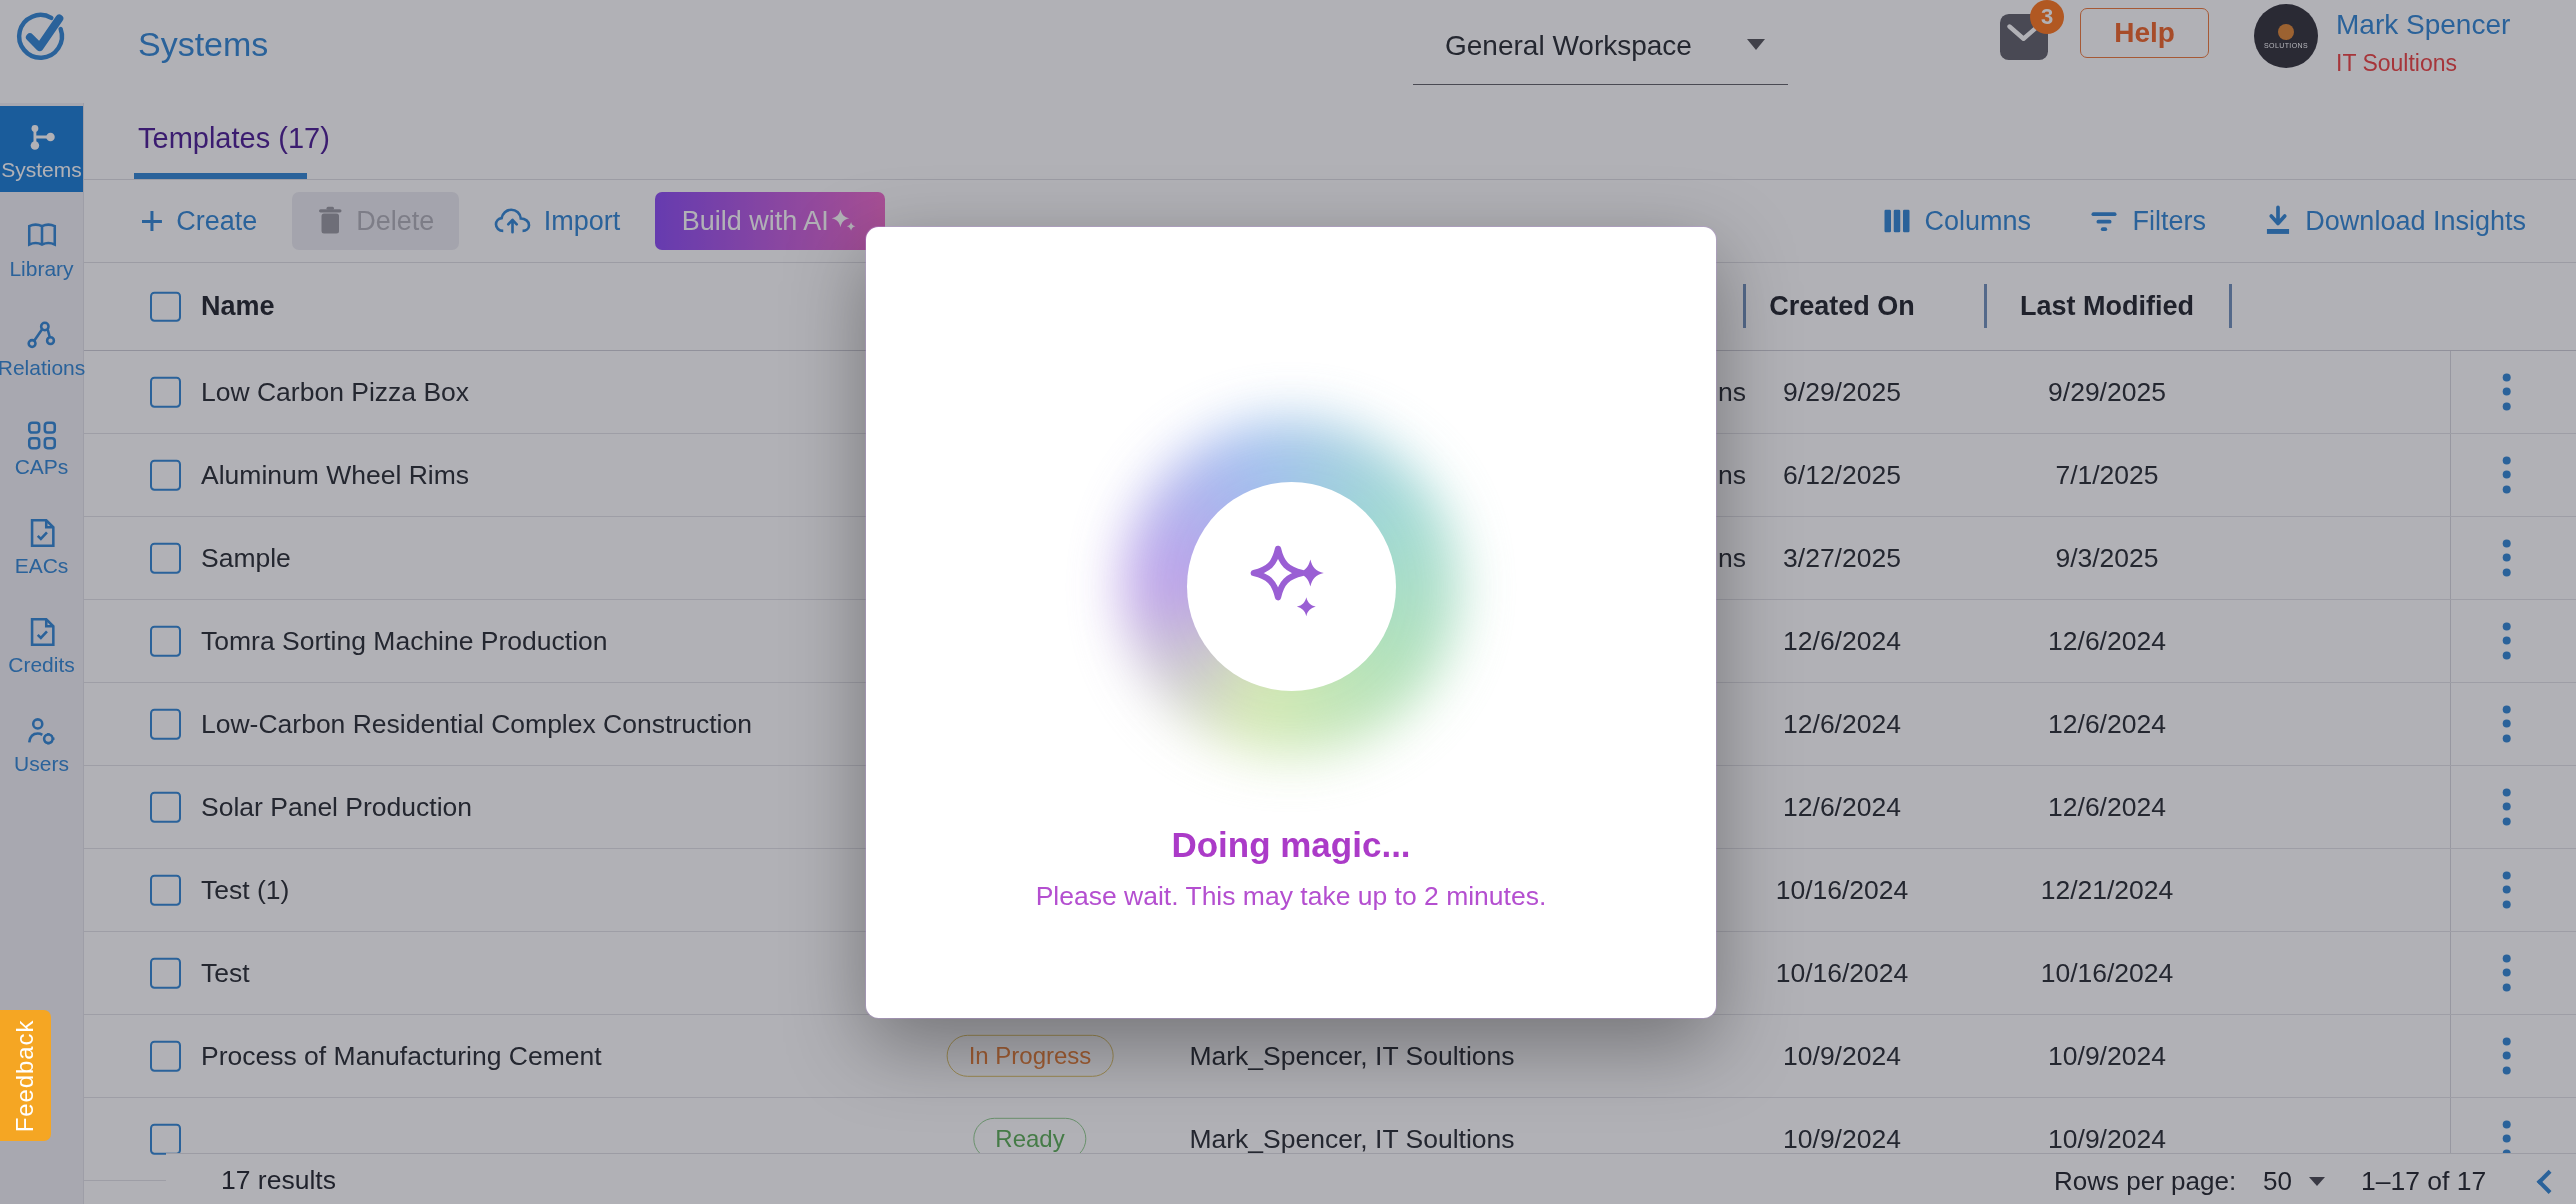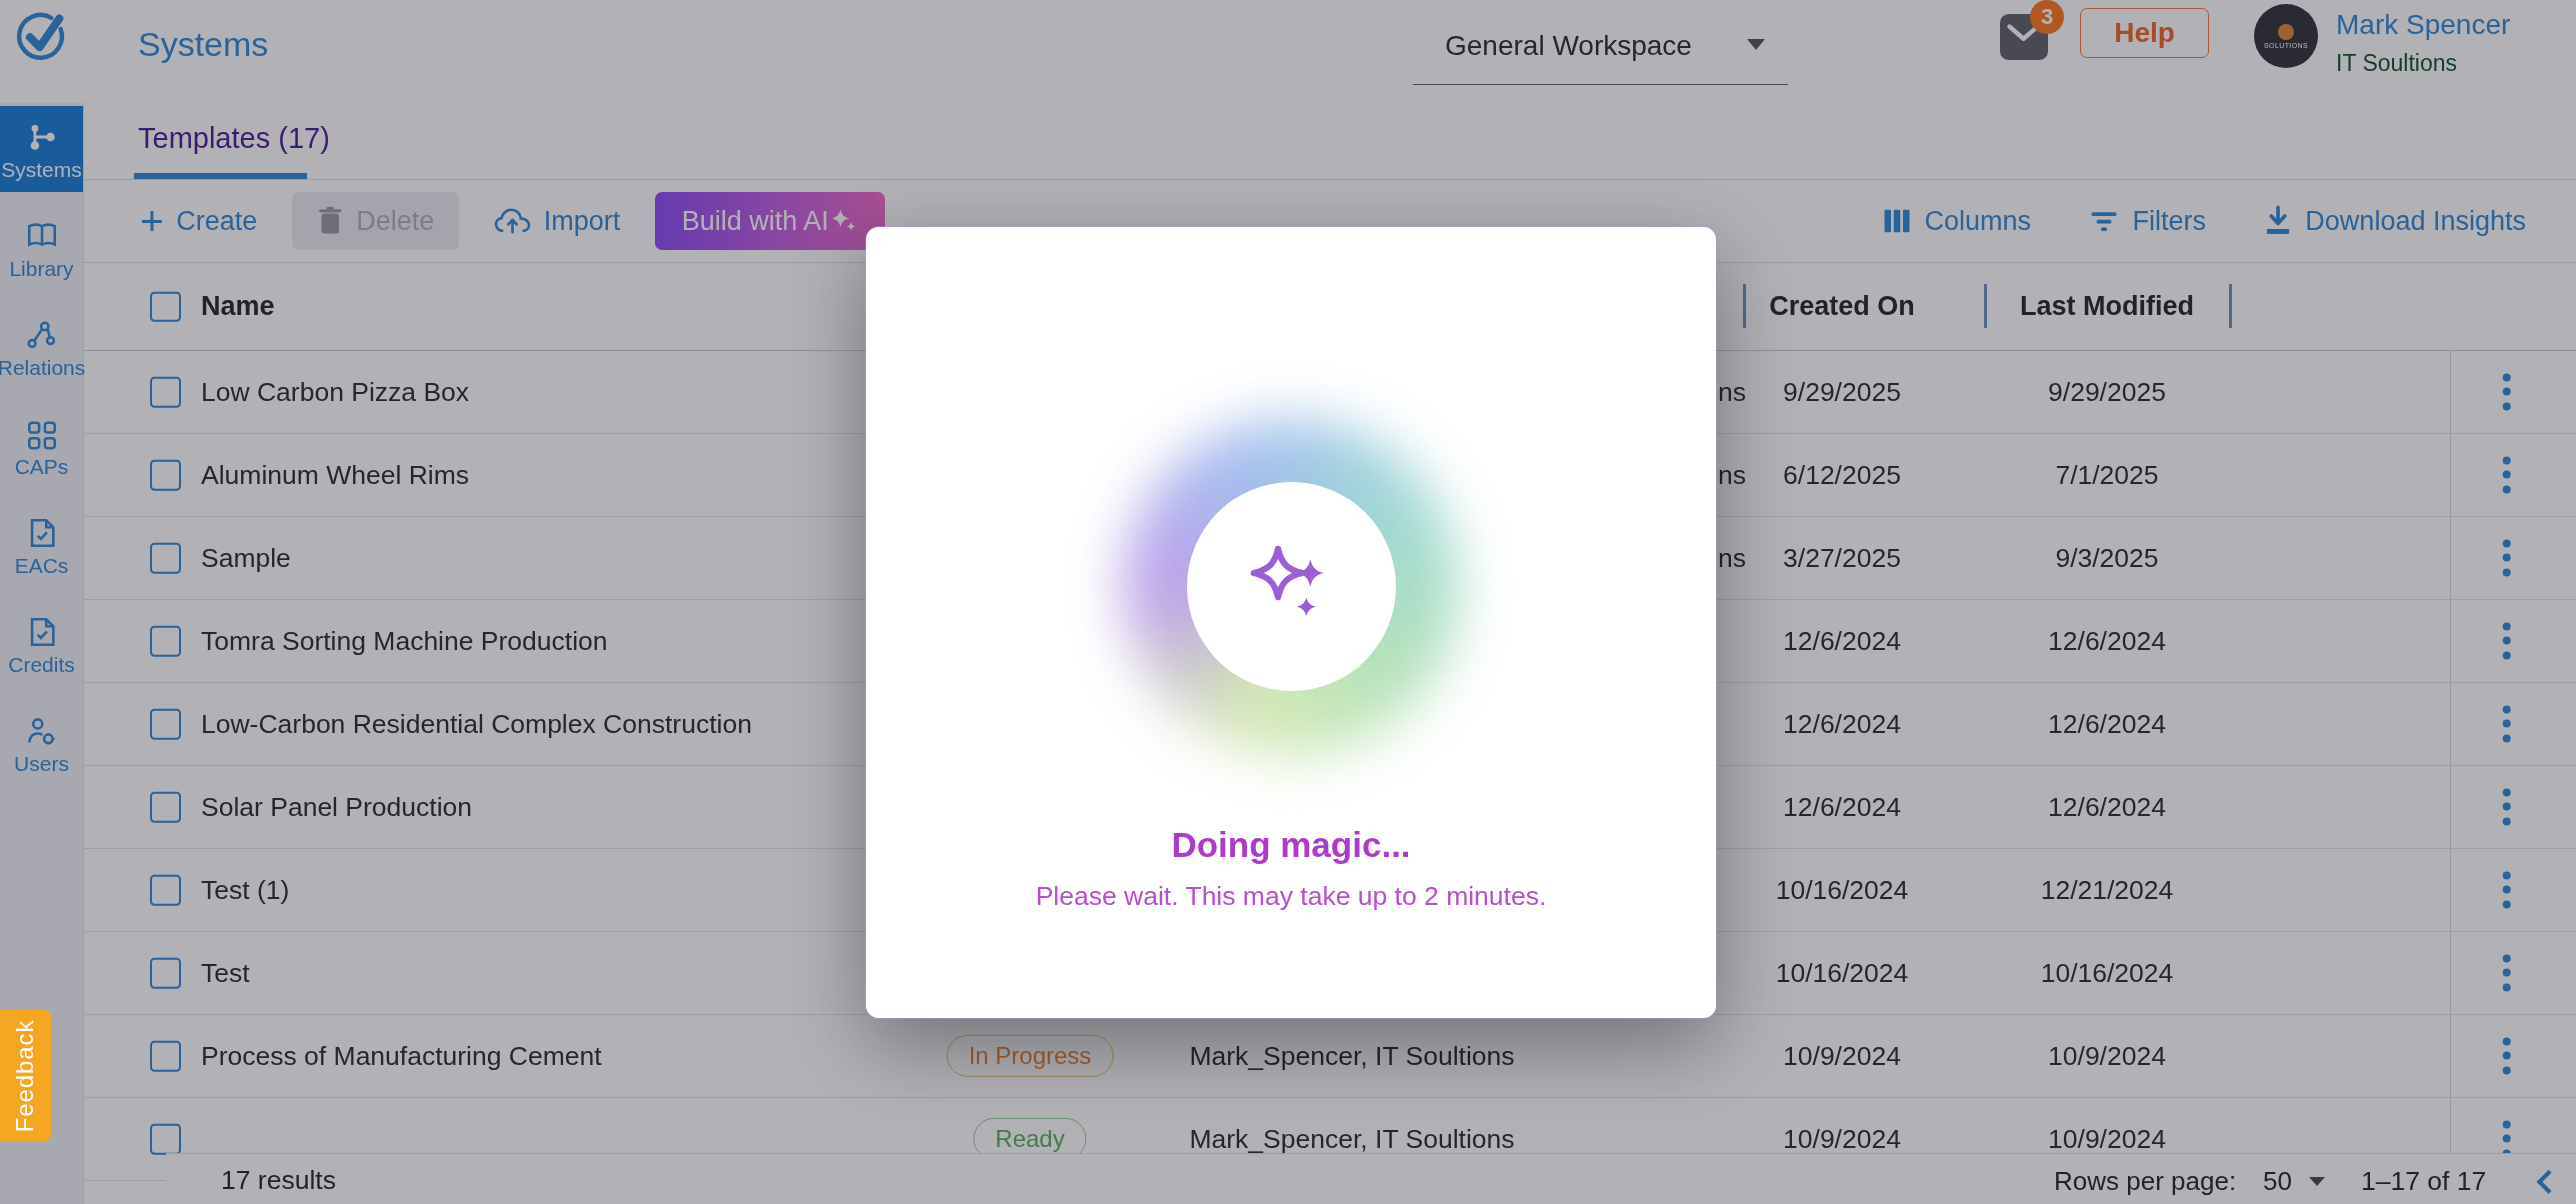--- a/index.html
+++ b/index.html
@@ -18,21 +18,21 @@
   .mail svg{position:absolute;left:6.2px;top:8.8px;}
   .mail-badge{position:absolute;left:2030px;top:0px;width:34px;height:34px;border-radius:50%;
     background:#ff781f;color:#fff;font-size:22px;font-weight:700;display:flex;align-items:center;justify-content:center;}
   .help-btn{position:absolute;left:2080px;top:8px;width:129px;height:50px;border:1.8px solid #ef7a3c;border-radius:7px;
     color:#f0662a;font-size:28px;font-weight:700;background:transparent;display:flex;align-items:center;justify-content:center;cursor:pointer;}
   .avatar{position:absolute;left:2254px;top:4.4px;width:64px;height:64px;border-radius:50%;background:#32323b;
     display:flex;flex-direction:column;align-items:center;justify-content:center;overflow:hidden;cursor:pointer;}
   .avatar .dot{width:16px;height:16px;border-radius:50%;background:#e08836;margin-bottom:1.8px;}
   .avatar .brand{color:#fff;font-size:7px;letter-spacing:0.4px;}
   .user-name{position:absolute;left:2336px;top:8.8px;font-size:28px;color:#3388d5;white-space:nowrap;}
-  .user-org{position:absolute;left:2336px;top:50px;font-size:23px;color:#14532d;}
+  .user-org{position:absolute;left:2336px;top:50px;font-size:23px;color:#ef4444;}
 
   
   .sidebar{position:absolute;left:0;top:103px;width:83px;height:1101px;background:#f1f1f6;border-right:0.9px solid #e2e2e8;z-index:4;}
   .side-item{width:83px;padding:14px 0 12.4px 0;display:flex;flex-direction:column;align-items:center;gap:5.3px;
     color:#3388d5;font-size:21px;cursor:pointer;margin-bottom:12.4px;}
   .side-item svg{stroke:#3388d5;}
   .side-item.active{background:#1b7ed7;color:#fff;margin-top:2.7px;}
   .side-item.active svg{stroke:#fff;}
   .side-label{line-height:1;}
 

